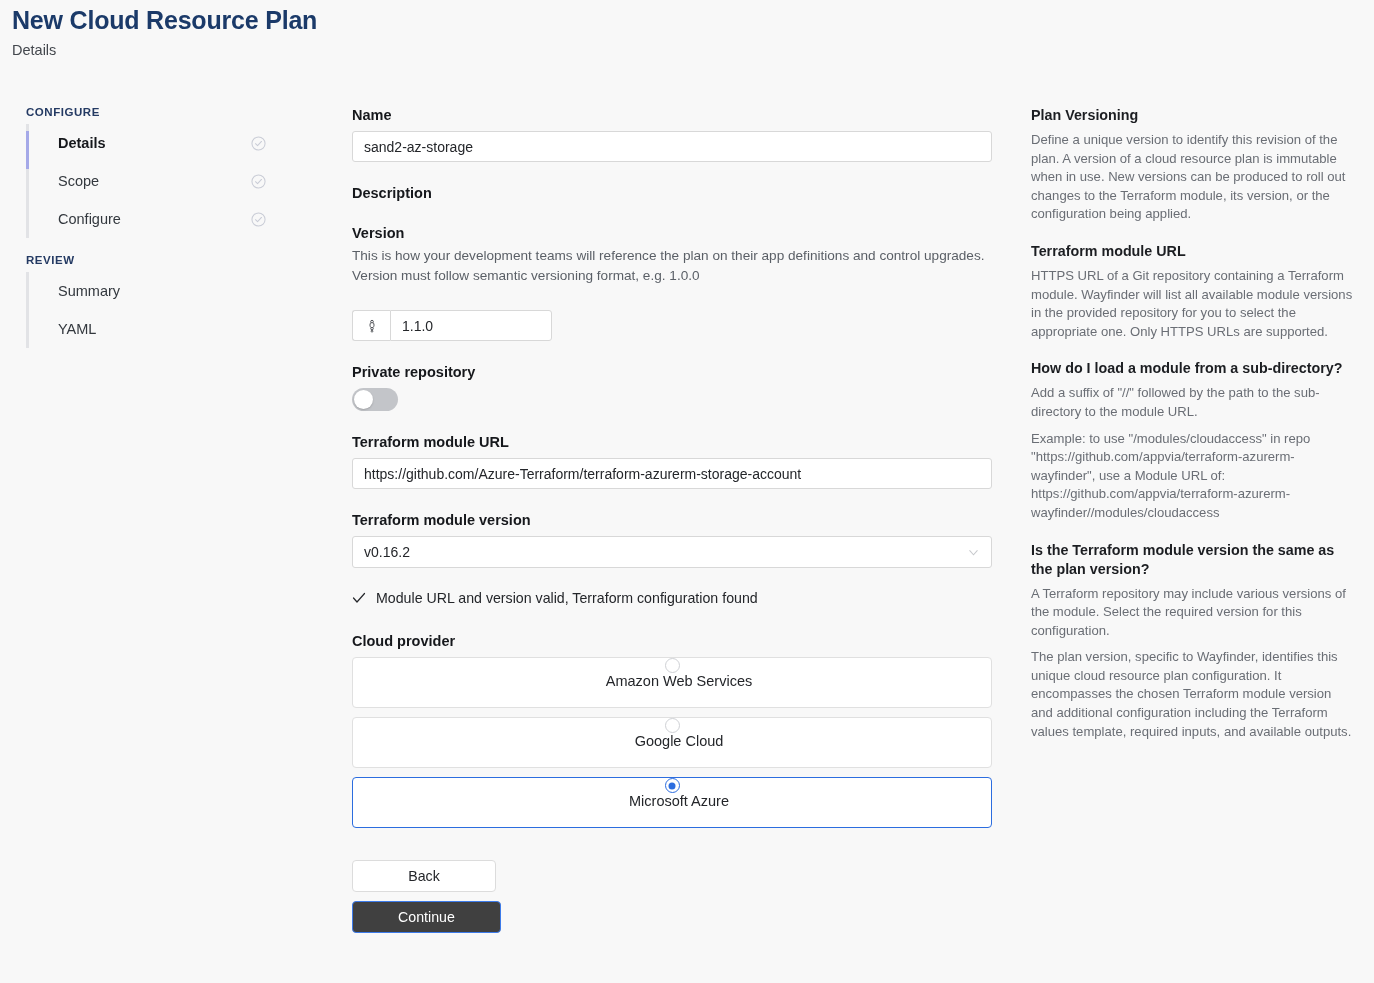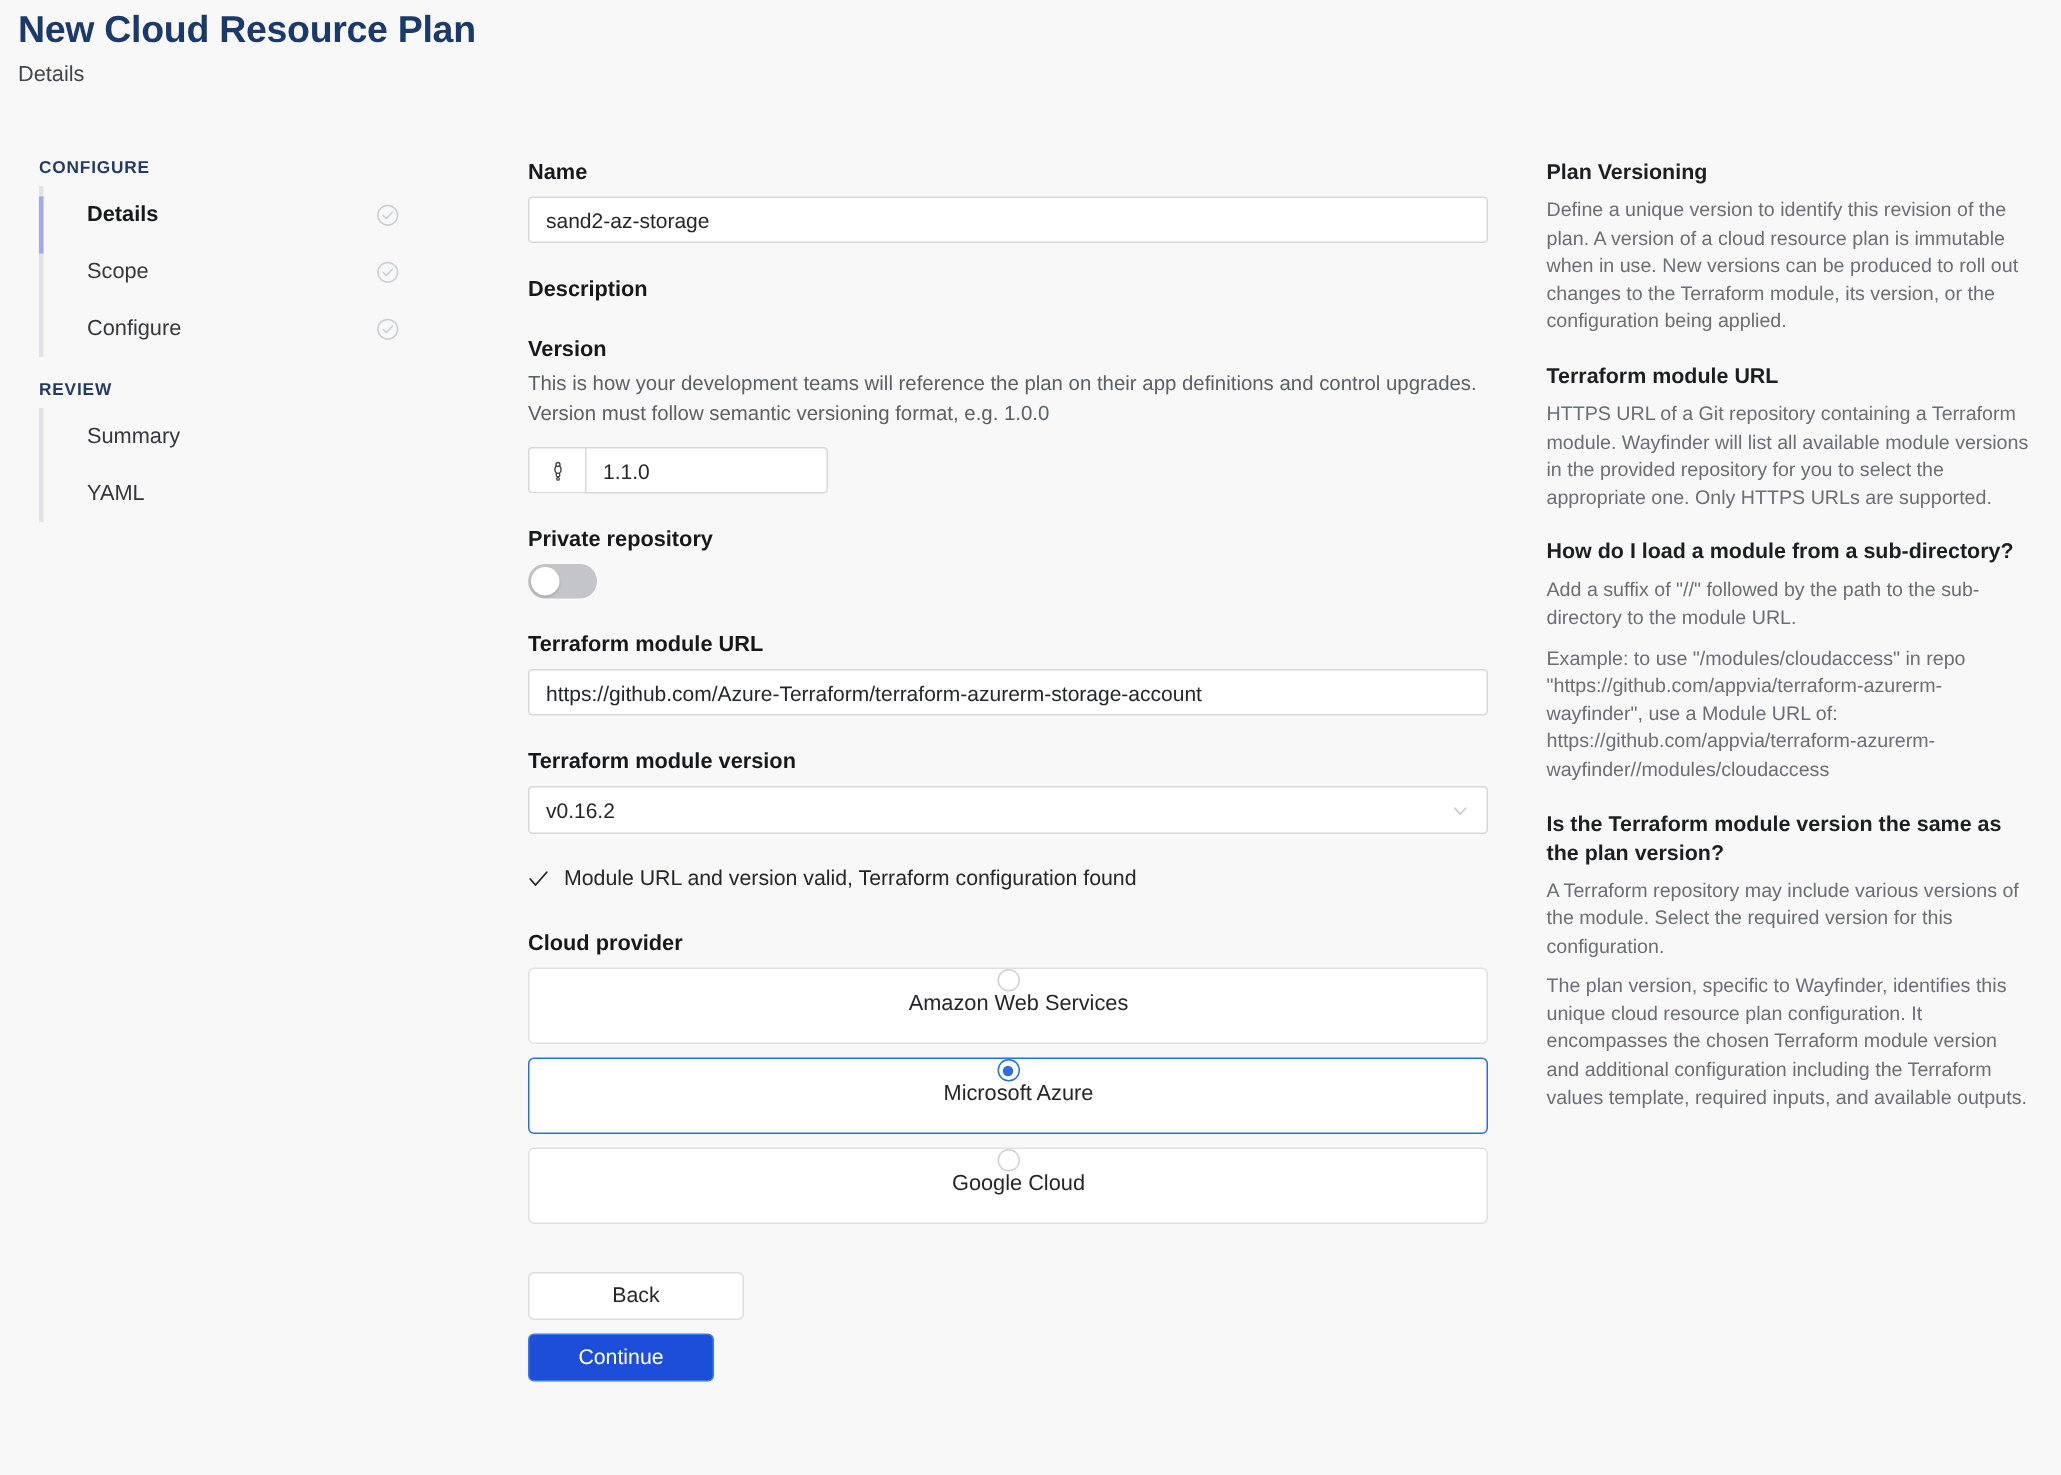--- a/index.html
+++ b/index.html
@@ -60,21 +60,21 @@
 
   
   .form-col { position: absolute; left: 352px; top: 106px; width: 640px; }
   .field { margin-bottom: 22px; }
   .field-label {
     font-size: 14.5px; font-weight: 700; color: #16181c;
     margin-bottom: 7px; display: block; line-height: 18px;
   }
   .field-help {
     font-size: 13.6px; color: #5a5f66; line-height: 20px;
-    margin: -3px 0 12px 0;
+    margin: -3px 0 24px 0;
   }
   .text-input {
     width: 100%; height: 31px;
     border: 1px solid #d8d8d8; border-radius: 3px;
     background: #fff; font-family: inherit; font-size: 14px; color: #24262a;
     padding: 0 11px; display: flex; align-items: center;
   }
   .textarea-input {
     width: 100%; height: 54px;
     border: 1px solid #d8d8d8; border-radius: 3px;
@@ -145,21 +145,21 @@
   .button-row { display: flex; gap: 9px; margin-top: 32px; flex-direction: column; }
   .btn {
     height: 32px; border-radius: 4px; font-family: inherit;
     font-size: 14.2px; display: flex; align-items: center;
     justify-content: center; cursor: pointer;
   }
   .btn-secondary {
     width: 144px; background: #fff; border: 1px solid #dcdcdc; color: #24262a;
   }
   .btn-primary {
-    width: 124px; background: #1d4ed8; border: 1px solid #3d7bea; color: #fff;
+    width: 149px; background: #404040; border: 1px solid #3d7bea; color: #fff;
   }
 
   
   .help-col { position: absolute; left: 1031px; top: 106px; width: 322px; }
   .help-title {
     font-size: 14.3px; font-weight: 700; color: #1c1e22;
     line-height: 19px; margin: 0 0 6px 0;
   }
   .help-body {
     font-size: 13.1px; color: #6a6e75; line-height: 18.6px; margin: 0 0 8px 0;
@@ -289,28 +289,28 @@
   </div>
 
   <div class="field">
     <label class="field-label">Cloud provider</label>
 
     <div class="radio-card">
       <span class="radio-dot"></span>
       <span class="radio-label">Amazon Web Services</span>
     </div>
 
+    <div class="radio-card">
+      <span class="radio-dot"></span>
+      <span class="radio-label">Google Cloud</span>
+    </div>
+
     <div class="radio-card selected">
       <span class="radio-dot"></span>
       <span class="radio-label">Microsoft Azure</span>
-    </div>
-
-    <div class="radio-card">
-      <span class="radio-dot"></span>
-      <span class="radio-label">Google Cloud</span>
     </div>
   </div>
 
   <div class="button-row">
     <button class="btn btn-secondary">Back</button>
     <button class="btn btn-primary">Continue</button>
   </div>
 </div>
 
 <div class="help-col">

